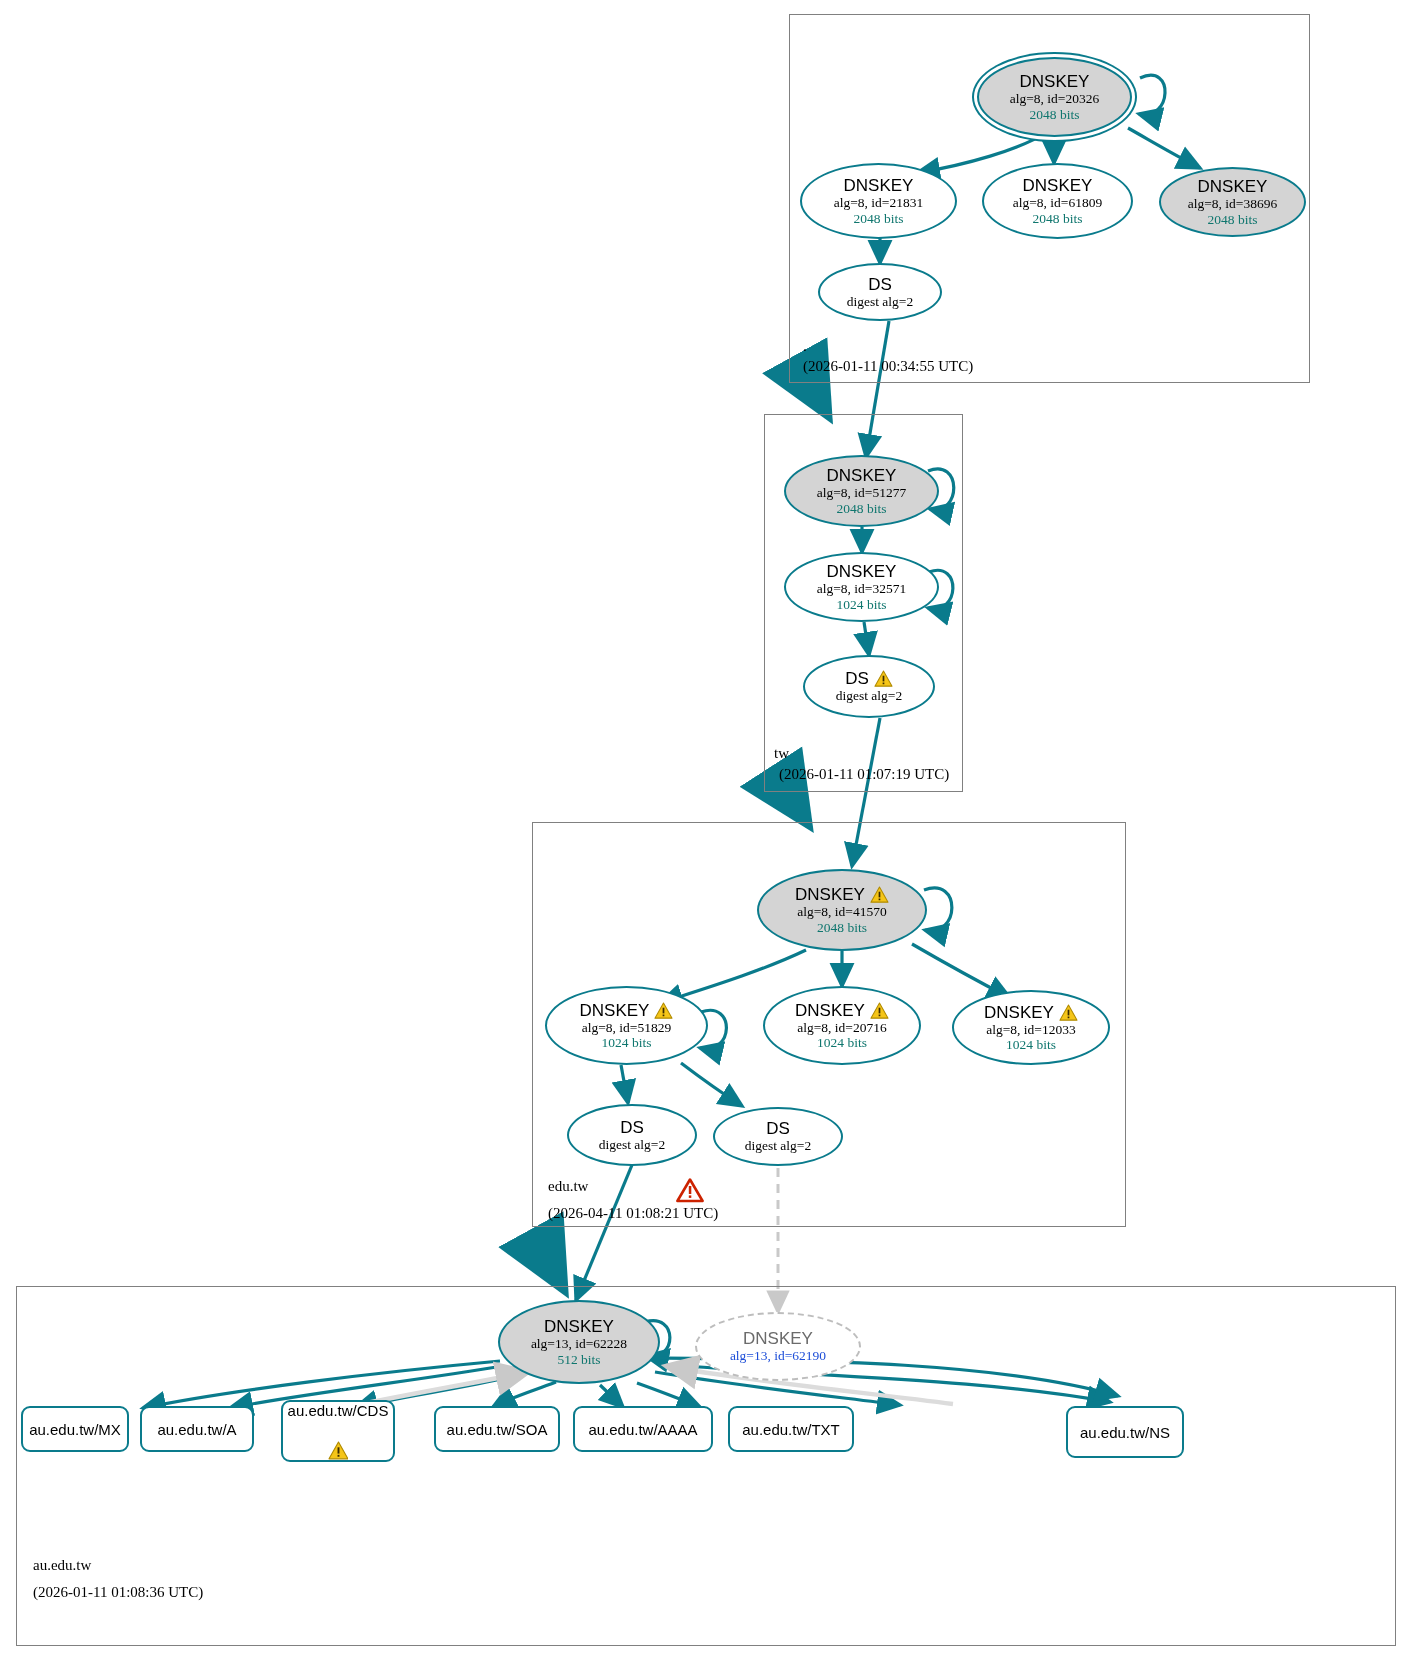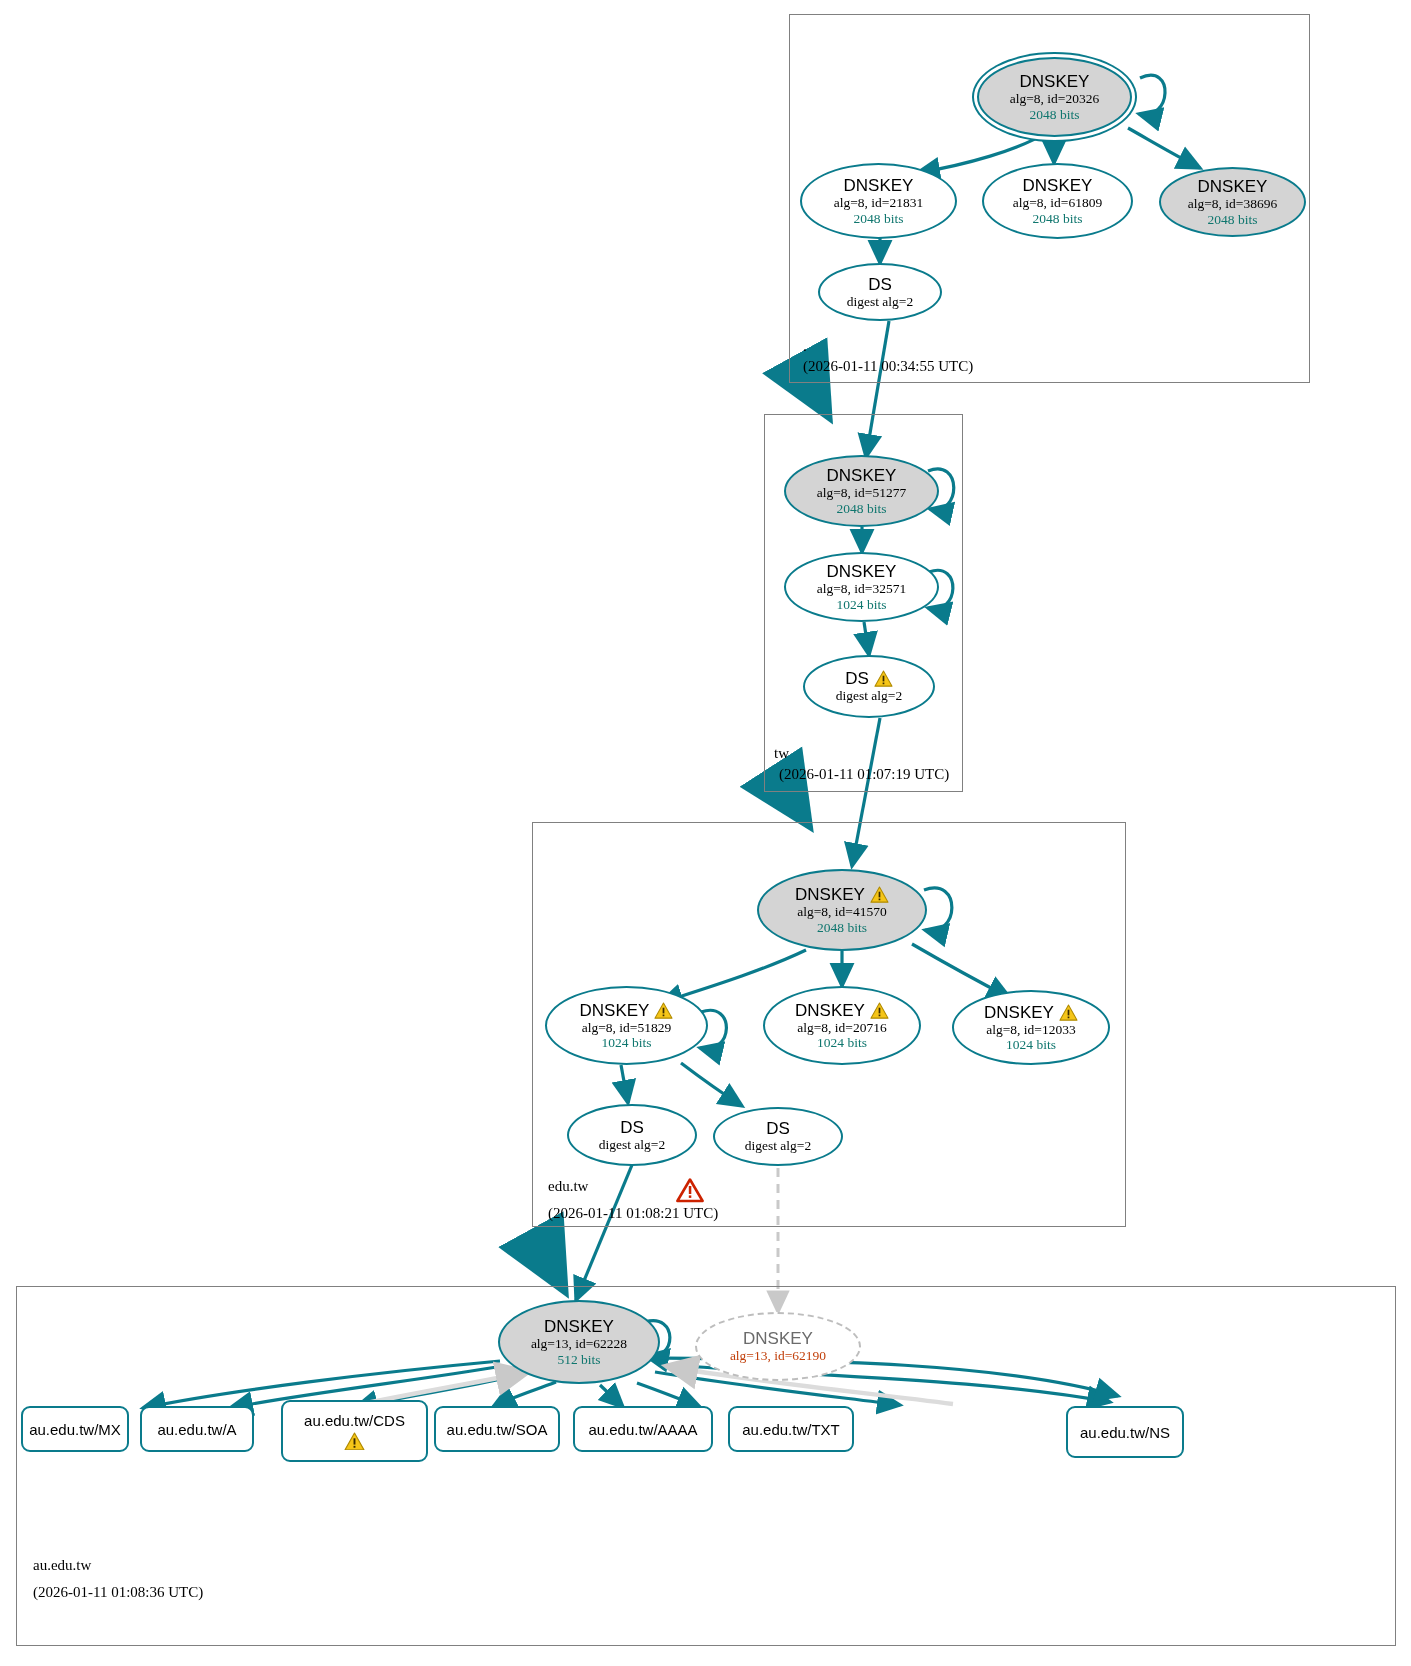--- a/index.html
+++ b/index.html
@@ -161,21 +161,21 @@
             <rect x="9.1" y="6" width="1.8" height="6" fill="#3a2b00"></rect>
             <rect x="9.1" y="13.2" width="1.8" height="1.8" fill="#3a2b00"></rect>
           </svg>
       </span>
     </span>
     <span class="n-sub">digest alg=2</span>
   </div>
 
   <div class="zonebox" style="left:532px;top:822px;width:594px;height:405px;"></div>
   <div class="zonelabel" style="left:548px;top:1178px;">edu.tw</div>
-  <div class="zonetime" style="left:548px;top:1205px;">(2026-01-11 01:08:21 UTC)</div>
+  <div class="zonetime" style="left:548px;top:1205px;">(2026-04-11 01:08:21 UTC)</div>
   <div class="errbig" style="left:676px;top:1178px;">
     <svg viewBox="0 0 28 25">
         <path d="M14 1.5 L26.6 23 L1.4 23 Z" fill="#ffffff" stroke="#cc2200" stroke-width="2.6" stroke-linejoin="round"></path>
         <rect x="12.8" y="8" width="2.5" height="8" fill="#cc2200"></rect>
         <rect x="12.8" y="17.4" width="2.5" height="2.5" fill="#cc2200"></rect>
       </svg>
   </div>
 
   <div class="node ellipse filled" style="left:757px;top:869px;width:170px;height:82px;">
     <span class="n-title">
@@ -252,32 +252,32 @@
   <div class="zonetime" style="left:33px;top:1584px;">(2026-01-11 01:08:36 UTC)</div>
 
   <div class="node ellipse filled" style="left:498px;top:1300px;width:162px;height:84px;">
     <span class="n-title">DNSKEY</span>
     <span class="n-sub">alg=13, id=62228</span>
     <span class="n-sub2">512 bits</span>
   </div>
 
   <div class="node ellipse dashed" style="left:695px;top:1312px;width:166px;height:69px;">
     <span class="n-title" style="color:#6b6b6b;">DNSKEY</span>
-    <span class="n-sub" style="color:#c2410c;">alg=13, id=62190</span>
+    <span class="n-sub" style="color:#1d4ed8;">alg=13, id=62190</span>
   </div>
 
   <div class="rrbox" style="left:21px;top:1406px;width:108px;height:46px;">
     <span class="rr-label">au.edu.tw/MX</span>
   </div>
 
   <div class="rrbox" style="left:140px;top:1406px;width:114px;height:46px;">
     <span class="rr-label">au.edu.tw/A</span>
   </div>
 
-  <div class="rrbox" style="left:281px;top:1400px;width:147px;height:62px;">
+  <div class="rrbox" style="left:281px;top:1400px;width:114px;height:62px;justify-content:space-between;">
     <span class="rr-label">au.edu.tw/CDS</span>
     <span class="warn" style="margin-top:3px;width:21px;height:19px;">
       <svg viewBox="0 0 20 18">
           <path d="M10 1 L19 17 L1 17 Z" fill="#f5c518" stroke="#b08a00" stroke-width="1.1" stroke-linejoin="round"></path>
           <rect x="9.1" y="6" width="1.8" height="6" fill="#3a2b00"></rect>
           <rect x="9.1" y="13.2" width="1.8" height="1.8" fill="#3a2b00"></rect>
         </svg>
     </span>
   </div>
 

